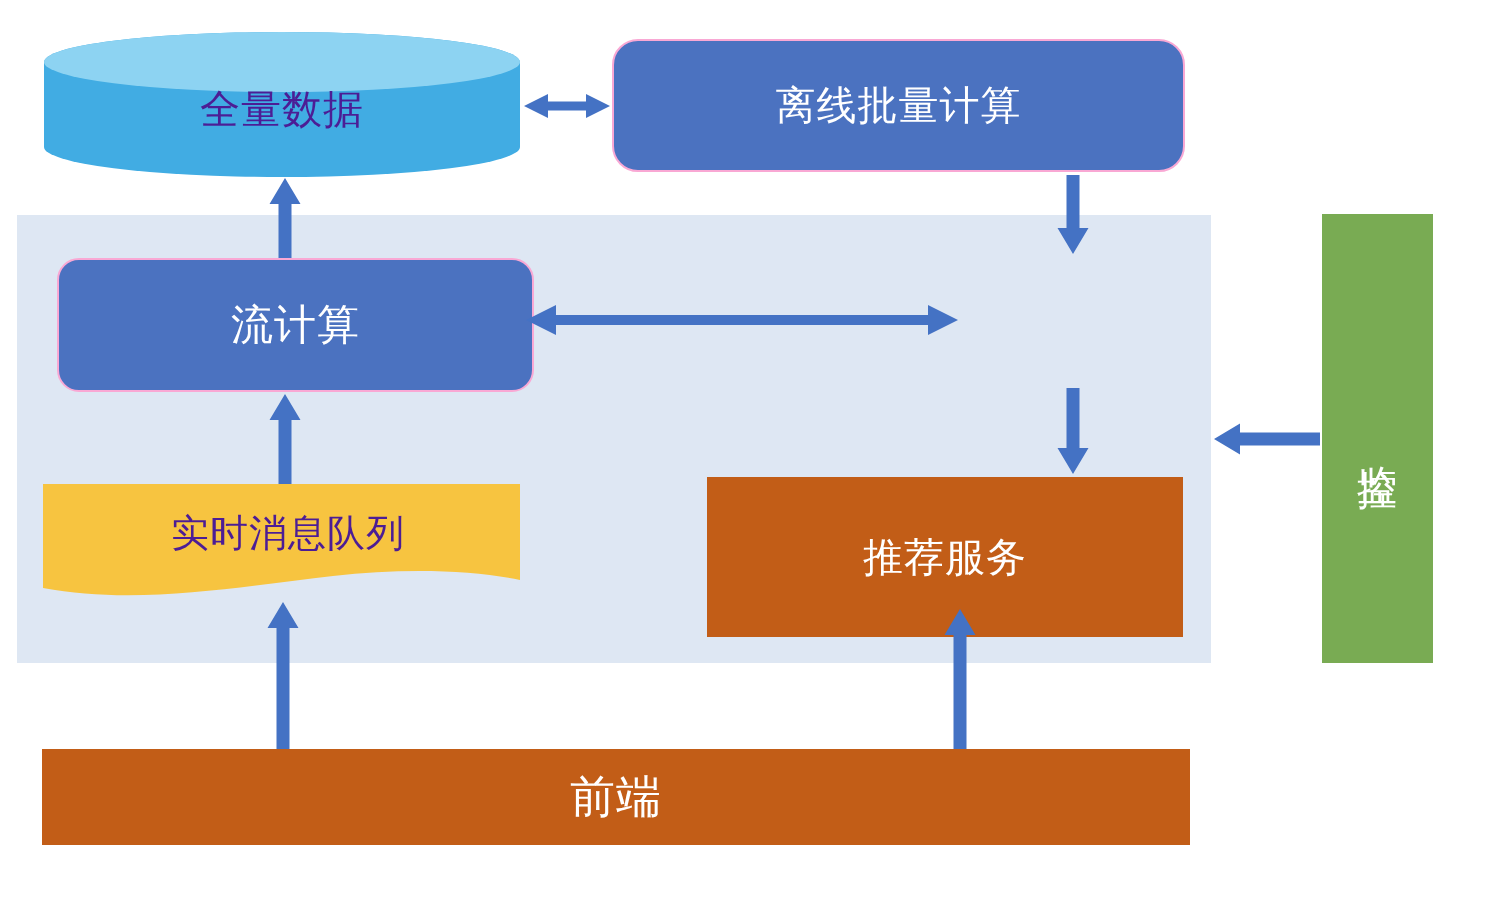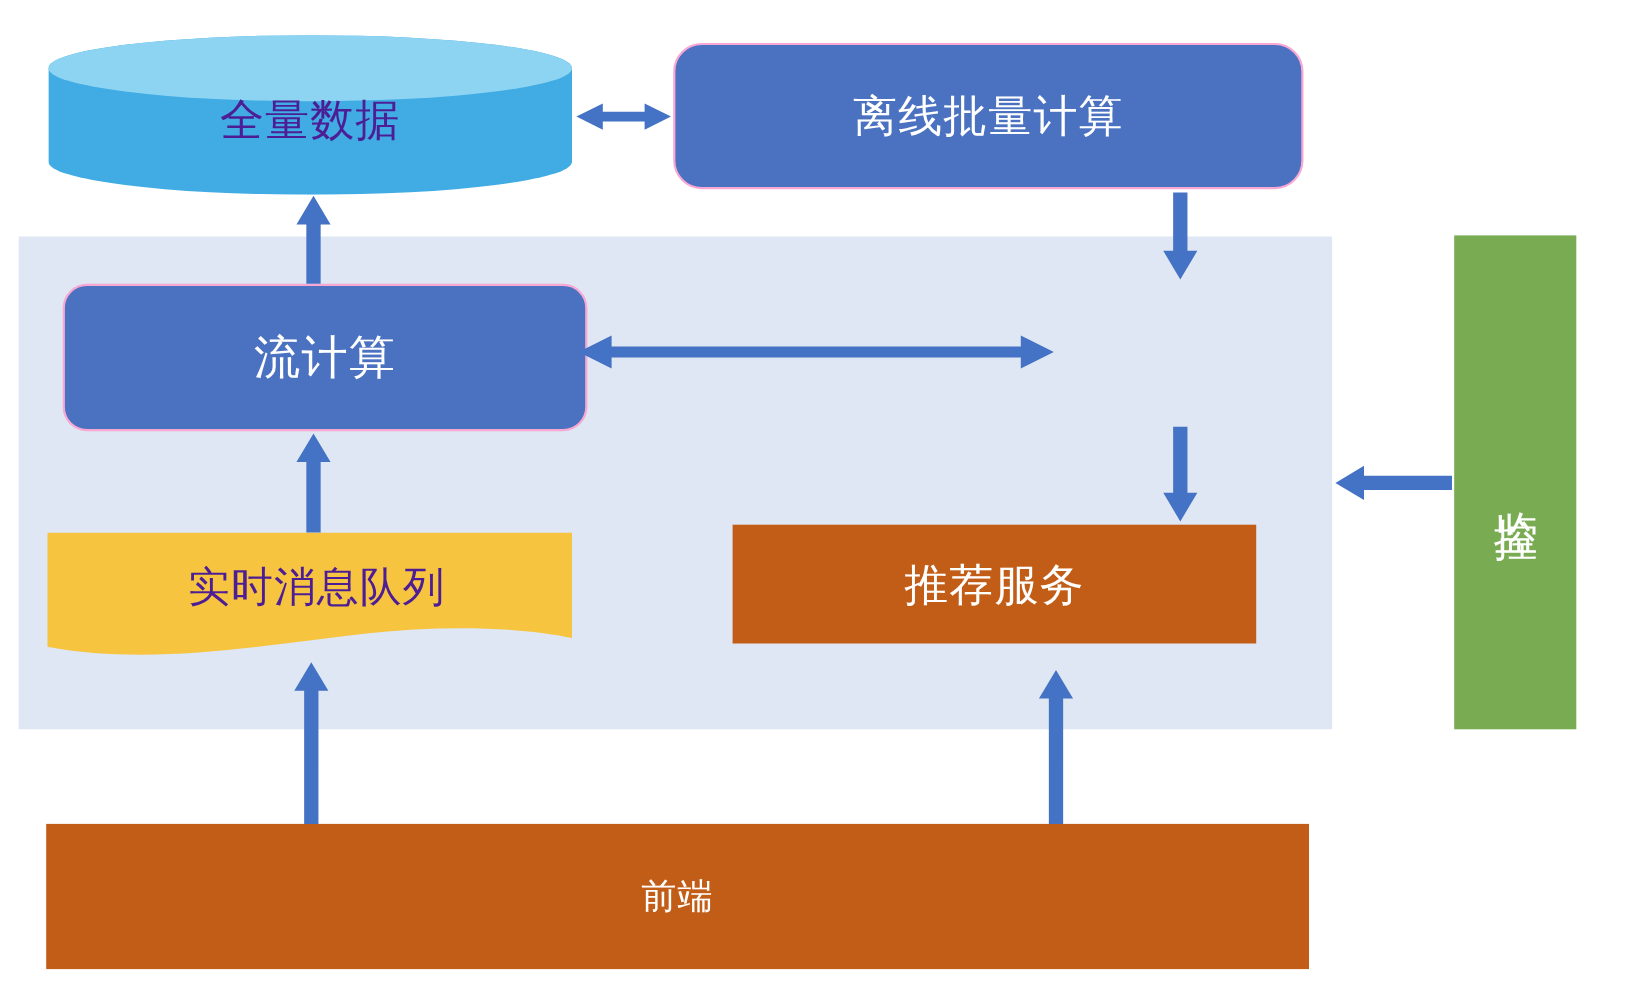--- a/index.html
+++ b/index.html
@@ -10,22 +10,22 @@
 
   .node{position:absolute;display:flex;align-items:center;justify-content:center;
         color:#ffffff;text-align:center;}
   .label{color:#ffffff;letter-spacing:1px;}
 
   .roundbox{background:#4B72C0;border:2px solid #f9a8d4;box-sizing:border-box;}
   .box-offline{left:612px;top:39px;width:573px;height:133px;border-radius:26px;font-size:40px;}
   .box-stream{left:45px;top:258px;width:477px;height:134px;border-radius:22px;font-size:42px;margin-left:12px;}
 
   .orangebox{background:#C25D17;}
-  .box-recommend{left:666px;top:477px;width:476px;height:108px;font-size:40px;}
-  .box-frontend{left:42px;top:749px;width:1148px;height:132px;font-size:32px;}
+  .box-recommend{left:707px;top:477px;width:476px;height:160px;font-size:40px;}
+  .box-frontend{left:42px;top:749px;width:1148px;height:96px;font-size:45px;}
 
   .greenbox{left:1322px;top:214px;width:111px;height:449px;background:#79AB53;font-size:40px;}
   .greenbox .label{writing-mode:vertical-rl;text-orientation:upright;line-height:1.0;letter-spacing:6px;}
 
   .shape{position:absolute;}
   .shape svg{display:block;}
   .shape .overlay{position:absolute;left:0;top:0;width:100%;height:100%;
         display:flex;align-items:center;justify-content:center;color:#4c1d95;}
 
   .cyl-full{left:44px;top:32px;width:476px;height:145px;}

